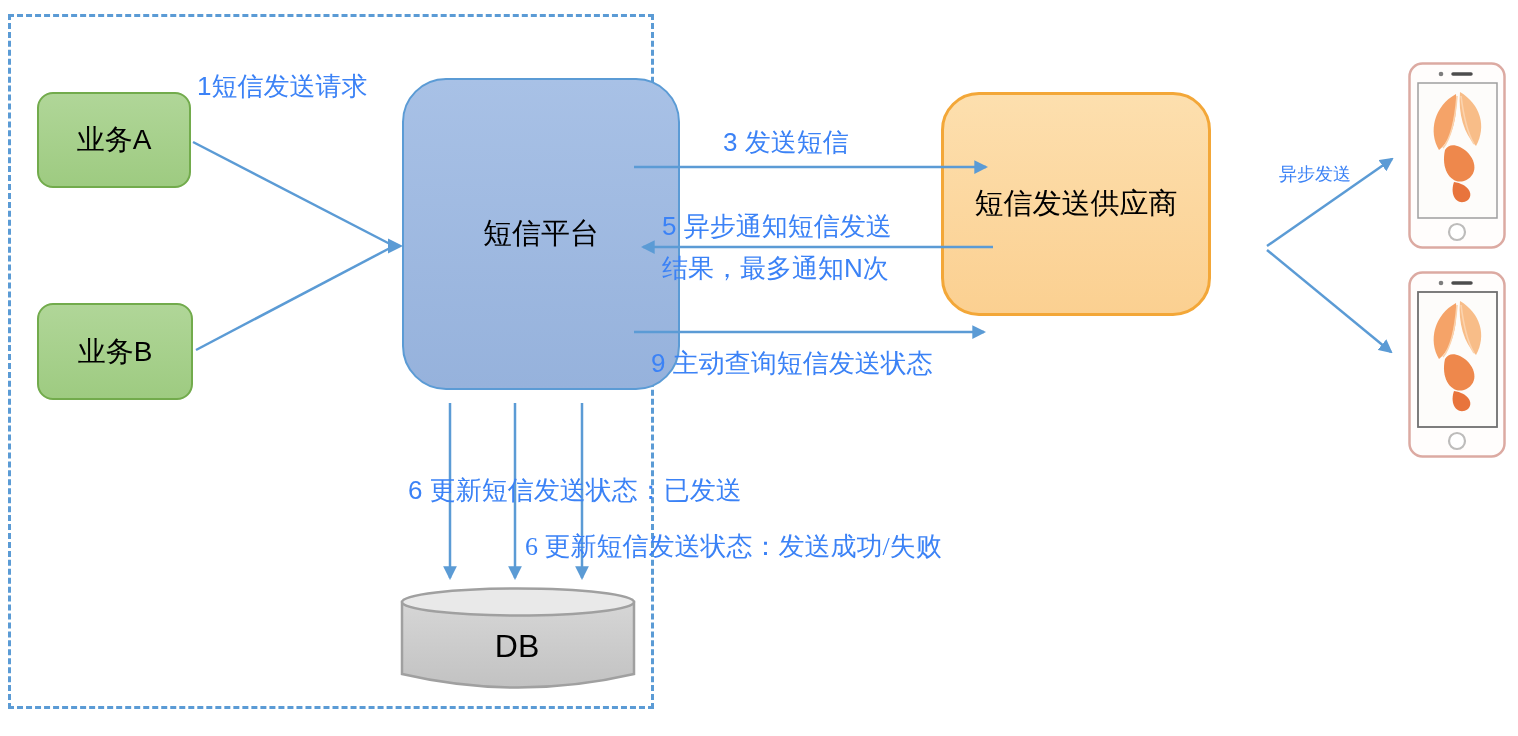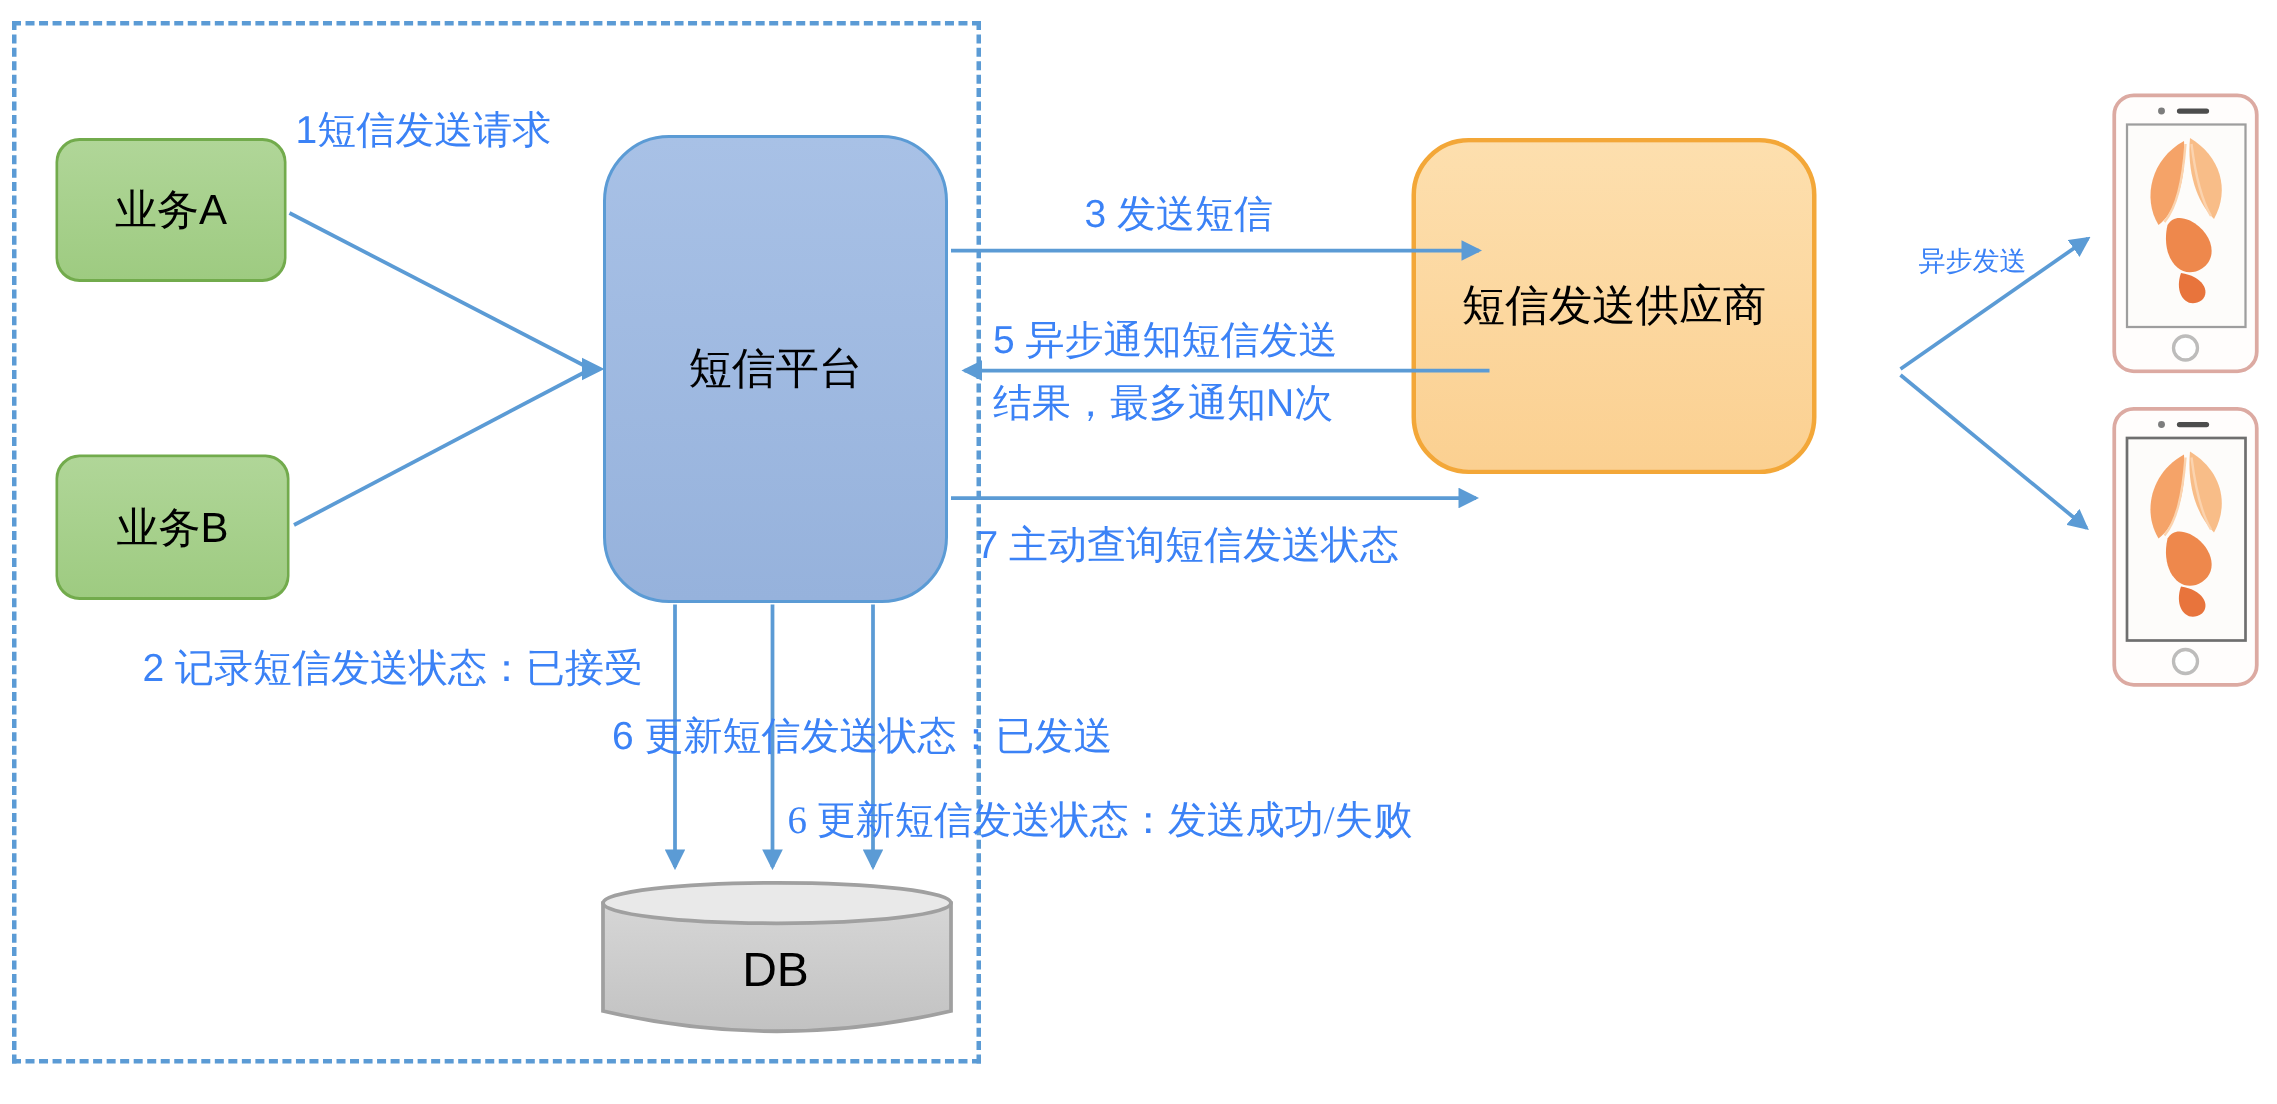--- a/index.html
+++ b/index.html
@@ -36,21 +36,21 @@
     border: 2.5px solid #72ab4c;
     border-radius: 16px;
   }
   .node-service-b {
     left: 37px; top: 303px; width: 156px; height: 97px;
     background: linear-gradient(180deg, #b0d698 0%, #9ecb81 100%);
     border: 2.5px solid #72ab4c;
     border-radius: 16px;
   }
   .node-platform {
-    left: 402px; top: 90px; width: 230px; height: 312px;
+    left: 402px; top: 78px; width: 278px; height: 312px;
     background: linear-gradient(180deg, #a8c1e6 0%, #96b2dc 100%);
     border: 2.5px solid #5b9bd5;
     border-radius: 44px;
     font-size: 29px;
   }
   .node-provider {
     left: 941px; top: 92px; width: 270px; height: 224px;
     background: linear-gradient(180deg, #fddfae 0%, #fbd091 100%);
     border: 3px solid #f3a738;
     border-radius: 38px;
@@ -176,22 +176,21 @@
 
     <line x1="450" y1="403" x2="450" y2="578" stroke="#5b9bd5" stroke-width="2.5" marker-end="url(#ah)"></line>
     <line x1="515" y1="403" x2="515" y2="578" stroke="#5b9bd5" stroke-width="2.5" marker-end="url(#ah)"></line>
     <line x1="582" y1="403" x2="582" y2="578" stroke="#5b9bd5" stroke-width="2.5" marker-end="url(#ah)"></line>
 
     <line x1="1267" y1="246" x2="1392" y2="159" stroke="#5b9bd5" stroke-width="2.5" marker-end="url(#ah)"></line>
     <line x1="1267" y1="250" x2="1391" y2="352" stroke="#5b9bd5" stroke-width="2.5" marker-end="url(#ah)"></line>
   </svg>
 
   <div class="edge-label lbl-step1">1短信发送请求</div>
-  <div class="edge-label lbl-step2">2 记录短信发送状态：已接受</div>
   <div class="edge-label lbl-step3">3 发送短信</div>
   <div class="edge-label lbl-step4">6 更新短信发送状态：已发送</div>
   <div class="edge-label multiline lbl-step5">5 异步通知短信发送
 结果，最多通知N次</div>
   <div class="edge-label lbl-step6">6 更新短信发送状态：发送成功/失败</div>
-  <div class="edge-label lbl-step7">7 主动查询短信发送状态</div>
+  <div class="edge-label lbl-step7">9 主动查询短信发送状态</div>
   <div class="edge-label lbl-async">异步发送</div>
 
 </div>
 
 </body></html>

